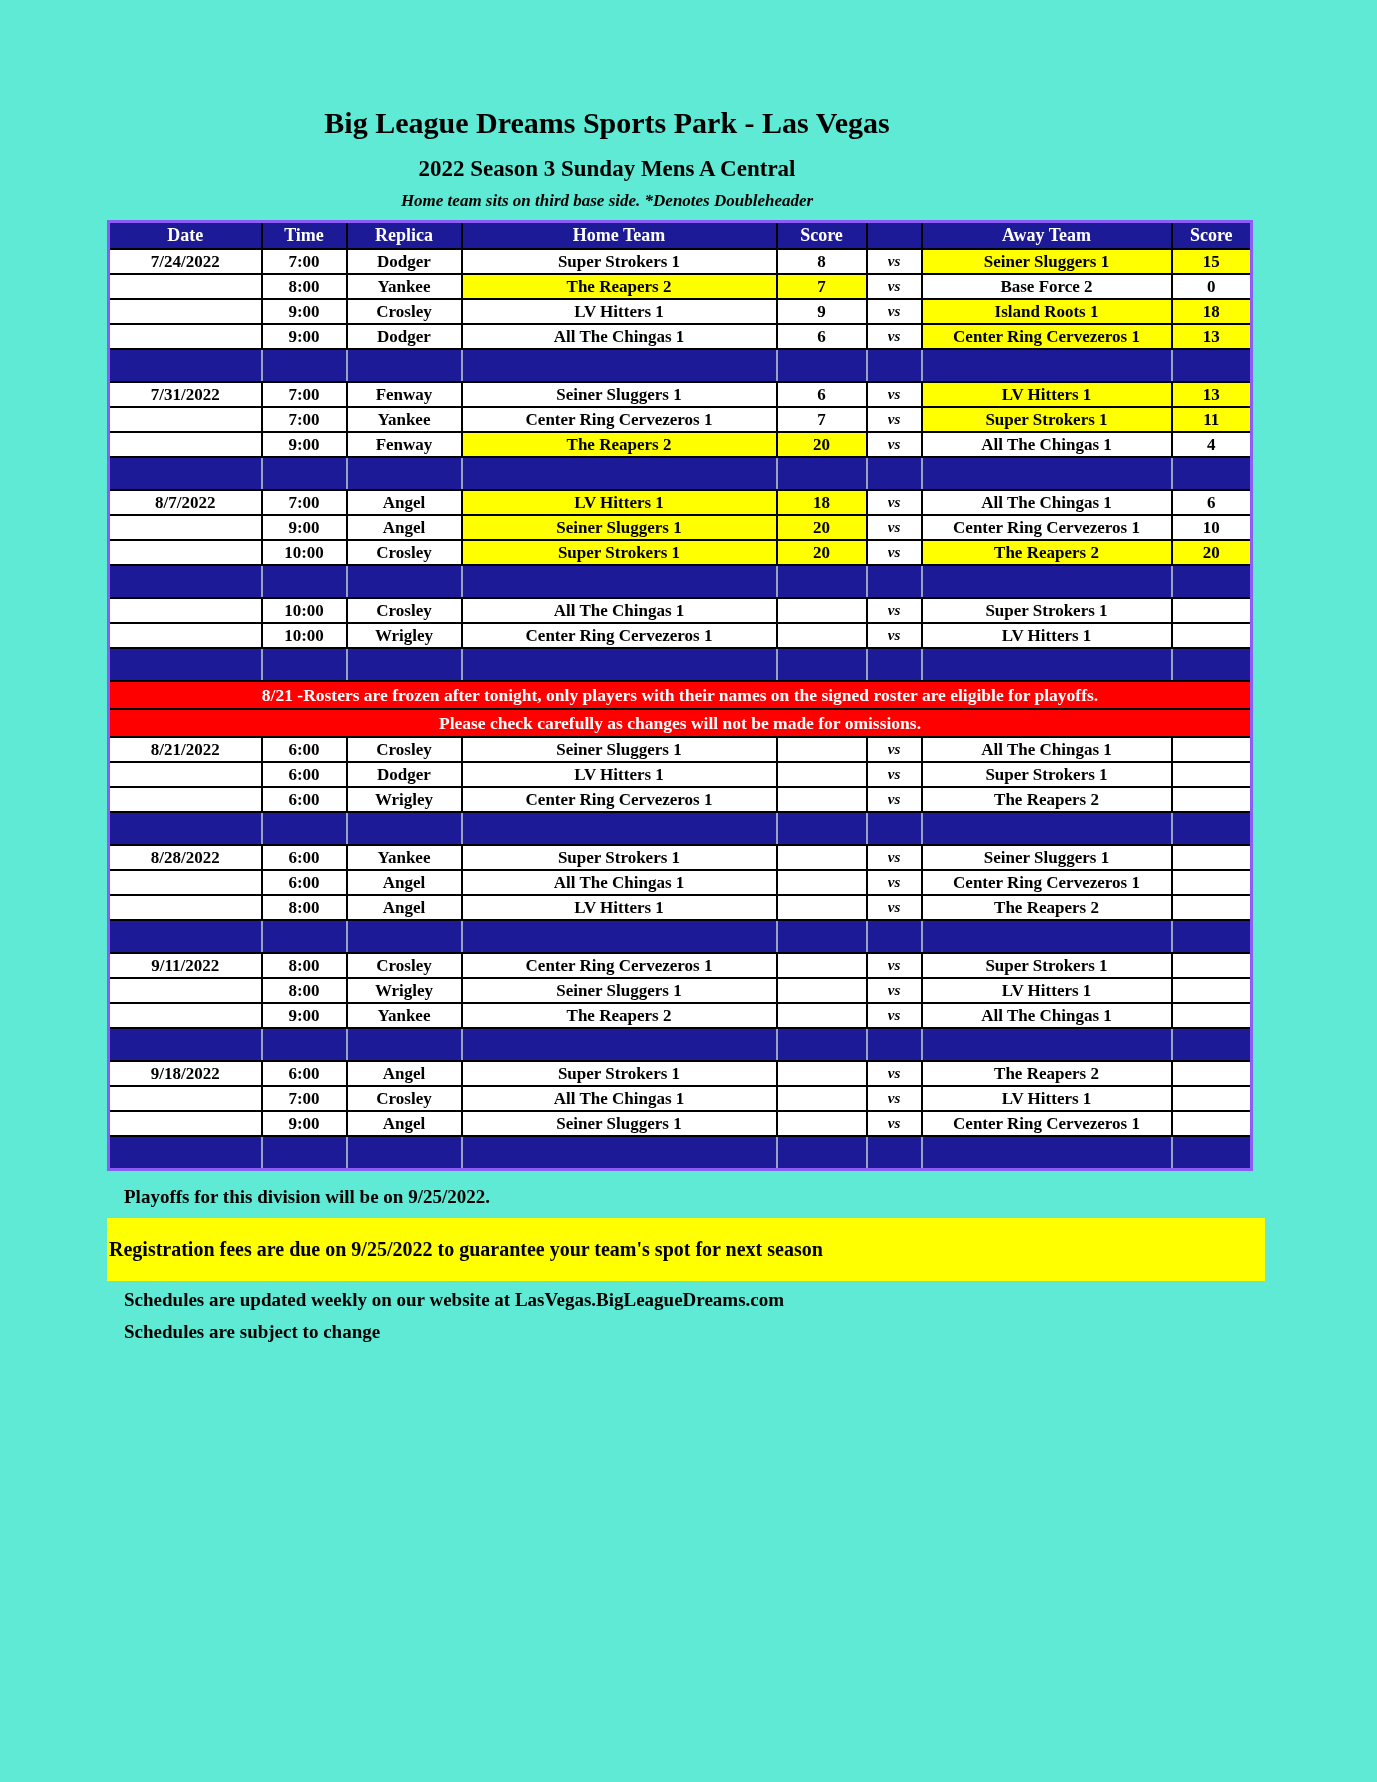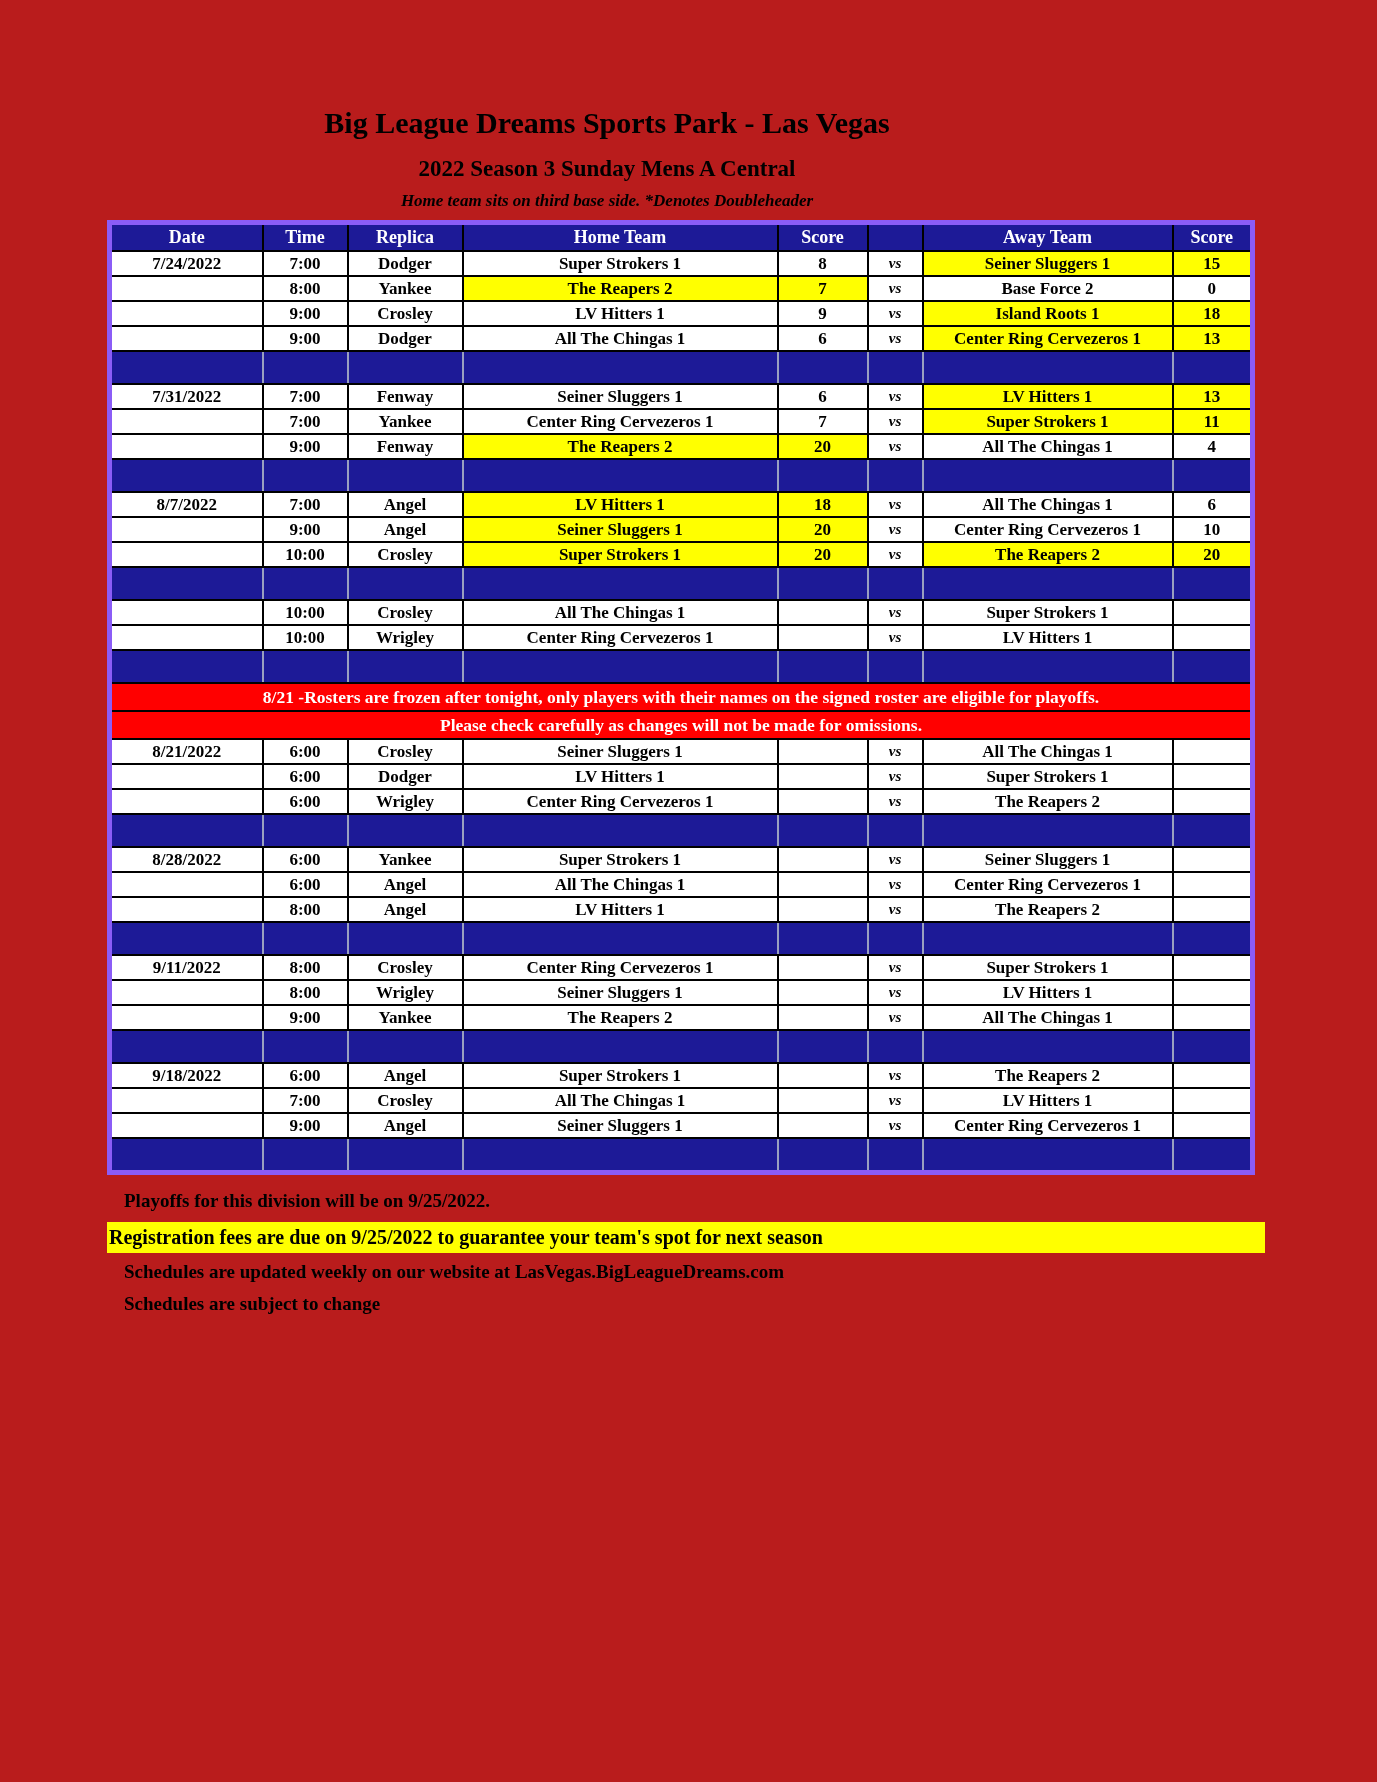--- a/index.html
+++ b/index.html
@@ -1,40 +1,40 @@
 <!DOCTYPE html>
 <html style="--navy: #1d1a97; --hl: #ffff00; --red: #ff0000;"><head>
 <meta charset="utf-8">
 <style>
   html,body { margin:0; padding:0; background:#fff; }
   .page {
-    position:relative; width:1377px; height:1782px; background:#b91c1c;
+    position:relative; width:1377px; height:1782px; background:#5eead4;
     font-family:"Liberation Serif","DejaVu Serif",serif; color:#000;
   }
   .content { position:absolute; left:107px; top:106px; }
   .headings { width:1000px; text-align:center; font-weight:bold; }
   .title   { font-size:30px; line-height:1.1; margin:0 0 8px 0; }
   .subtitle{ font-size:23px; line-height:1.1; margin:17px 0 10px 0; }
   .note    { font-size:17px; font-style:italic; margin:0 0 9px 0; }
 
-  table.sched { border-collapse:collapse; width:1143px; table-layout:fixed; border:5px solid #8b5cf6;padding-left:38px; }
+  table.sched { border-collapse:collapse; width:1143px; table-layout:fixed; border:3px solid #8b5cf6;padding-left:38px; }
   .sched th, .sched td {
     border:2px solid #000; font-weight:bold; text-align:center;
     padding:0 2px; overflow:hidden; white-space:nowrap; vertical-align:middle;
   }
   .sched thead th { background:var(--navy); color:#fff; font-size:18px; height:25px; }
   .sched td { font-size:17px; height:23px; background:#fff; }
   .sched td.hl { background:var(--hl); }
   .sched td.c-vs { font-style:italic; font-size:15px; }
   .sched tr.sep td { background:var(--navy); height:31px; border-left-color:#9aa0c0; border-right-color:#9aa0c0; }
   .sched tr.notice td { background:var(--red); color:#fff; font-size:17.5px; height:26px; }
 
   .footer { margin-top:15px; font-weight:bold; }
   .f-line { font-size:19px; margin:0 0 10px 17px; }
-  .f-reg  { background:var(--hl); width:1158px; font-size:20px; padding:4px 2px; margin:0 0 8px 0; box-sizing:border-box; }
+  .f-reg  { background:var(--hl); width:1158px; font-size:20px; padding:20px 2px; margin:0 0 8px 0; box-sizing:border-box; }
 </style>
 </head>
 <body>
 
 <div class="page">
   <div class="content">
     <div class="headings">
       <div class="title">Big League Dreams Sports Park - Las Vegas</div>
       <div class="subtitle">2022 Season 3 Sunday Mens A Central</div>
       <div class="note">Home team sits on third base side.  *Denotes Doubleheader</div>

